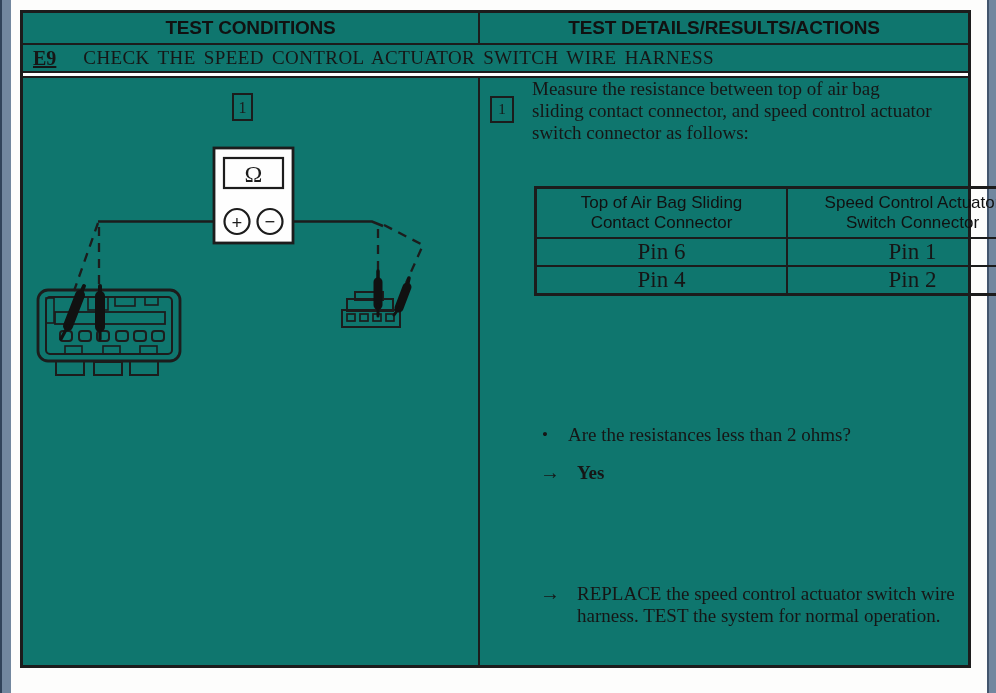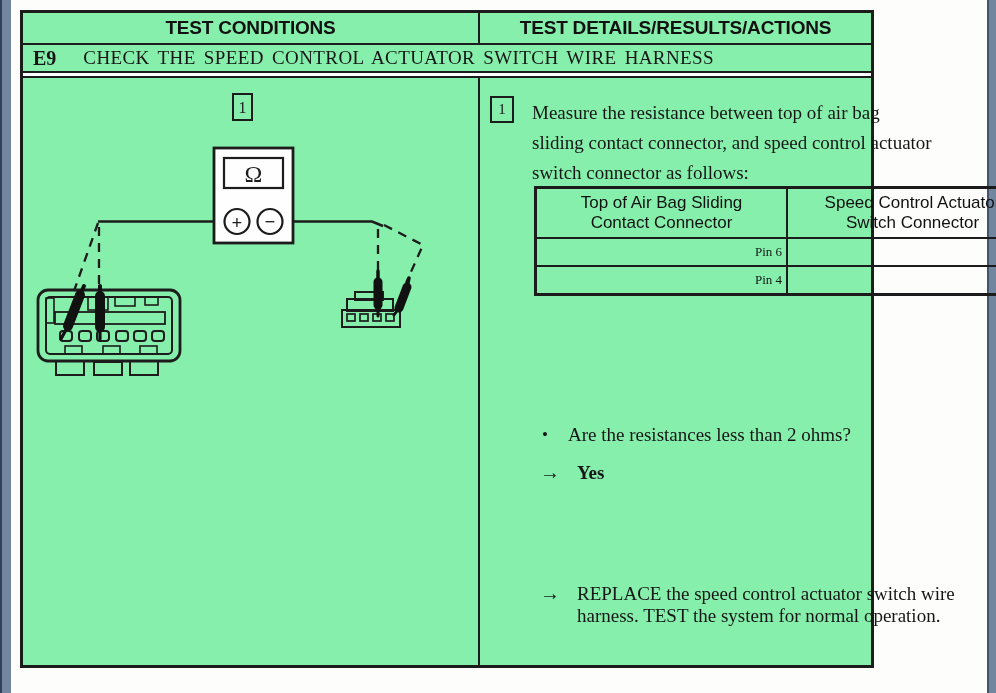--- a/index.html
+++ b/index.html
@@ -5,53 +5,53 @@
   html,body{margin:0;padding:0;background:#ffffff;}
   .screen{
     position:relative;width:996px;height:693px;background:#fdfdfc;overflow:hidden;
     font-family:"Liberation Serif", serif;color:#161616;
   }
   .strip-left{position:absolute;left:0;top:0;width:11px;height:693px;
     background:linear-gradient(to right,#31435a 0,#31435a 2px,#72879f 2px,#72879f 100%);}
   .strip-right{position:absolute;right:0;top:0;width:7px;height:693px;
     background:#72879f;border-left:2px solid #42556d;}
   .doc{
-    position:absolute;left:20px;top:10px;width:854px;height:658px;
-    border:3px solid #1c1c1c;background:#86efac;box-sizing:border-box;
+    position:absolute;left:20px;top:10px;width:951px;height:658px;
+    border:3px solid #1c1c1c;background:#0f766e;box-sizing:border-box;
     display:flex;flex-direction:column;
   }
   
   .hdr-row{display:flex;height:30px;border-bottom:2.5px solid #1c1c1c;flex:none;}
   .hdr-cell{font-family:"Liberation Sans", sans-serif;font-weight:bold;font-size:19px;
     letter-spacing:-0.2px;text-align:center;line-height:29px;color:#111;}
   .hdr-left{width:457px;border-right:2.5px solid #1c1c1c;box-sizing:border-box;flex:none;}
   .hdr-right{flex:1;}
   
   .e9-row{height:26px;border-bottom:2.5px solid #1c1c1c;flex:none;
     display:flex;align-items:center;padding-left:10px;box-sizing:content-box;}
-  .e9-id{font-weight:bold;font-size:20px;}
+  .e9-id{font-weight:bold;font-size:20px;text-decoration:underline;}
   .e9-title{font-size:19px;margin-left:27px;letter-spacing:0.4px;word-spacing:3px;text-align:right;}
   .dbl-gap{height:3px;flex:none;background:#fefefe;}
   
   .body-row{flex:1;display:flex;border-top:2.5px solid #1c1c1c;min-height:0;}
   .cell-left{width:457px;flex:none;border-right:2px solid #1c1c1c;box-sizing:border-box;position:relative;}
   .cell-left svg{display:block;}
   .cell-right{flex:1;position:relative;}
   
   .step-box{position:absolute;left:10px;top:18px;width:20px;height:23px;
     border:2px solid #1c1c1c;text-align:center;line-height:22px;font-size:15px;}
-  .instruction{position:absolute;left:52px;top:20px;width:400px;
-    font-size:19px;line-height:30px;}
+  .instruction{position:absolute;left:52px;top:0;width:400px;
+    font-size:19px;line-height:22px;}
   .pin-table{position:absolute;left:54px;top:108px;width:398px;
     border-collapse:collapse;table-layout:fixed;}
   .pin-table th,.pin-table td{border:2px solid #1c1c1c;}
   .pin-table{border:3px solid #1c1c1c;}
   .pin-table th{width:199px;font-family:"Liberation Sans", sans-serif;font-weight:normal;
     font-size:17px;line-height:20px;padding:4px 25px;text-align:center;color:#111;}
-  .pin-table td{font-size:13px;text-align:right;height:26px;padding:0 4px;}
+  .pin-table td{font-size:23px;text-align:center;height:26px;padding:0 4px;}
   .question{position:absolute;left:62px;top:346px;display:flex;font-size:19px;line-height:22px;}
   .q-bullet{width:26px;flex:none;font-size:17px;}
   .result{position:absolute;left:60px;display:flex;font-size:19px;}
   .result .arrow{width:37px;flex:none;font-size:20px;line-height:21px;}
   .result-yes-pos{top:384px;}
   .result-no-pos{top:505px;}
   .result-label{font-weight:bold;line-height:21.5px;}
   .result-action{width:405px;line-height:21.5px;}
 </style>
 </head>

